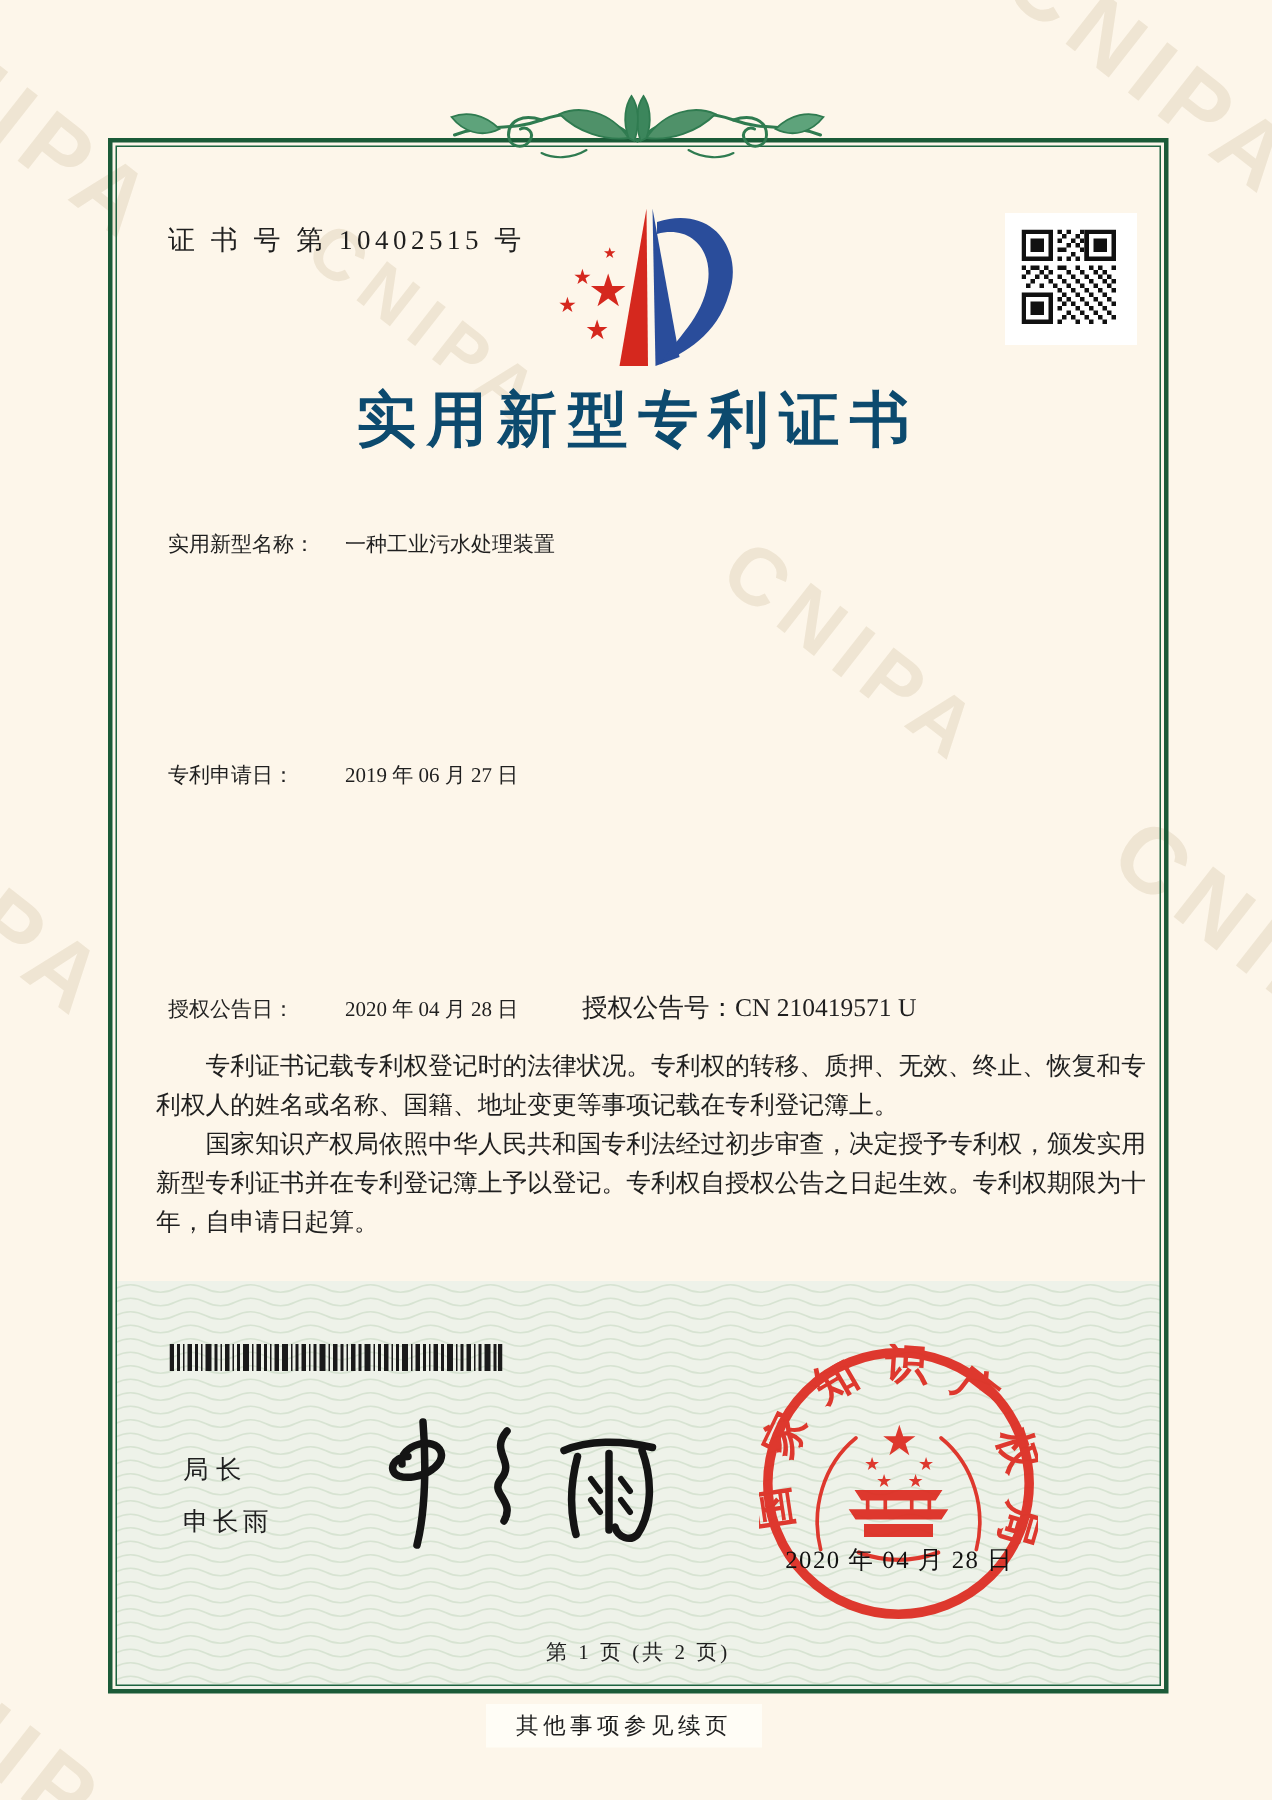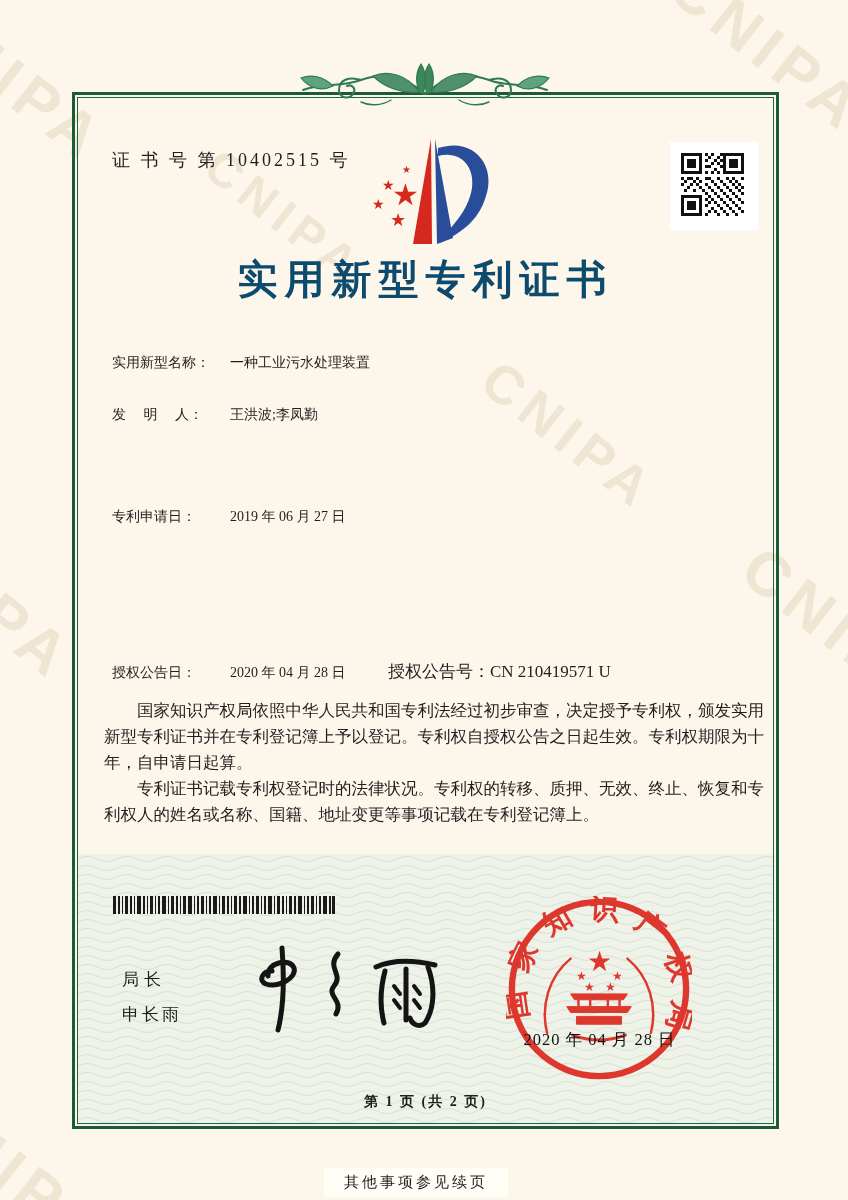--- a/index.html
+++ b/index.html
@@ -55,24 +55,24 @@
   .officer-name  { position:absolute; left:122px; top:1003px; font-size:17px; letter-spacing:3px; z-index:4; }
   .signature { position:absolute; left:238px; top:938px; z-index:4; }
   .seal { position:absolute; left:506px; top:896px; width:186px; height:186px; z-index:4; opacity:.93; }
   .seal .star { position:absolute; color:#dd2b20; line-height:1; }
   .seal-date {
     position:absolute; left:512px; top:1029px; width:175px; text-align:center;
     font-size:16.5px; letter-spacing:1px; color:#111; z-index:5; white-space:nowrap;
   }
   .page-info {
     position:absolute; left:72px; top:1093px; width:707px; text-align:center;
-    font-size:14px; letter-spacing:2px; z-index:4;font-weight:bold;
+    font-size:14px; letter-spacing:2px; z-index:4;
   }
   .note {
-    position:absolute; left:0; top:1168px; width:832px; text-align:center; z-index:4;
+    position:absolute; left:0; top:1136px; width:832px; text-align:center; z-index:4;
   }
   .note span {
     display:inline-block; background:#fffdf6; padding:5px 20px;
     font-size:15px; letter-spacing:3px;
   }
 </style>
 </head>
 <body>
 
 <div class="page">
@@ -169,36 +169,33 @@
         <path d="M24 0h3v3h-3z M30 0h3v3h-3z M39 0h3v3h-3z M27 3h3v3h-3z M36 3h3v3h-3z M42 3h3v3h-3z M24 6h3v3h-3z M33 6h3v3h-3z M39 6h3v3h-3z M30 9h3v3h-3z M36 9h3v3h-3z M42 9h3v3h-3z M24 12h3v3h-3z M27 12h3v3h-3z M39 12h3v3h-3z M33 15h3v3h-3z M42 15h3v3h-3z M24 18h3v3h-3z M30 18h3v3h-3z M36 18h3v3h-3z M42 18h3v3h-3z M0 24h3v3h-3z M6 24h3v3h-3z M9 24h3v3h-3z M15 24h3v3h-3z M24 24h3v3h-3z M27 24h3v3h-3z M36 24h3v3h-3z M45 24h3v3h-3z M51 24h3v3h-3z M60 24h3v3h-3z M3 27h3v3h-3z M12 27h3v3h-3z M18 27h3v3h-3z M30 27h3v3h-3z M39 27h3v3h-3z M48 27h3v3h-3z M54 27h3v3h-3z M0 30h3v3h-3z M9 30h3v3h-3z M15 30h3v3h-3z M24 30h3v3h-3z M33 30h3v3h-3z M42 30h3v3h-3z M51 30h3v3h-3z M57 30h3v3h-3z M6 33h3v3h-3z M18 33h3v3h-3z M27 33h3v3h-3z M36 33h3v3h-3z M45 33h3v3h-3z M54 33h3v3h-3z M60 33h3v3h-3z M3 36h3v3h-3z M12 36h3v3h-3z M21 36h3v3h-3z M30 36h3v3h-3z M39 36h3v3h-3z M48 36h3v3h-3z M57 36h3v3h-3z M24 39h3v3h-3z M33 39h3v3h-3z M42 39h3v3h-3z M51 39h3v3h-3z M60 39h3v3h-3z M27 42h3v3h-3z M36 42h3v3h-3z M45 42h3v3h-3z M54 42h3v3h-3z M24 45h3v3h-3z M30 45h3v3h-3z M39 45h3v3h-3z M48 45h3v3h-3z M57 45h3v3h-3z M27 48h3v3h-3z M33 48h3v3h-3z M42 48h3v3h-3z M51 48h3v3h-3z M60 48h3v3h-3z M24 51h3v3h-3z M36 51h3v3h-3z M45 51h3v3h-3z M54 51h3v3h-3z M30 54h3v3h-3z M39 54h3v3h-3z M48 54h3v3h-3z M57 54h3v3h-3z M27 57h3v3h-3z M33 57h3v3h-3z M42 57h3v3h-3z M51 57h3v3h-3z M60 57h3v3h-3z M24 60h3v3h-3z M36 60h3v3h-3z M45 60h3v3h-3z M54 60h3v3h-3z"></path>
       </g>
     </svg>
   </div>
 
   <div class="title">实用新型专利证书</div>
 
   <div class="frow" style="top:354px;">
     <span class="lab">实用新型名称：</span><span>一种工业污水处理装置</span>
   </div>
-  <div class="frow" style="top:406px;">
-    <span class="lab">发　 明 　人：</span><span>王洪波;李凤勤</span>
-  </div>
   <div class="frow" style="top:508px;">
     <span class="lab">专利申请日：</span><span>2019 年 06 月 27 日</span>
   </div>
   <div class="frow" style="top:664px;">
     <span class="lab">授权公告日：</span><span>2020 年 04 月 28 日</span>
   </div>
   <div class="frow2" style="top:660px;margin-left:18px;">
     <span class="lab">授权公告号：</span><span>CN 210419571 U</span>
   </div>
 
   <div class="body-text">
+    <p>专利证书记载专利权登记时的法律状况。专利权的转移、质押、无效、终止、恢复和专利权人的姓名或名称、国籍、地址变更等事项记载在专利登记簿上。</p>
     <p>国家知识产权局依照中华人民共和国专利法经过初步审查，决定授予专利权，颁发实用新型专利证书并在专利登记簿上予以登记。专利权自授权公告之日起生效。专利权期限为十年，自申请日起算。</p>
-    <p>专利证书记载专利权登记时的法律状况。专利权的转移、质押、无效、终止、恢复和专利权人的姓名或名称、国籍、地址变更等事项记载在专利登记簿上。</p>
   </div>
 
   <svg class="barcode" width="222" height="19" viewBox="0 0 222 19">
     <path fill="#1a1a1a" d="M0 0h3v18h-3z M5 0h2v18h-2z M9 0h1v18h-1z M12 0h3v18h-3z M17 0h2v18h-2z M21 0h1v18h-1z M24 0h4v18h-4z M30 0h2v18h-2z M34 0h1v18h-1z M37 0h3v18h-3z M42 0h1v18h-1z M45 0h2v18h-2z M49 0h4v18h-4z M55 0h1v18h-1z M58 0h3v18h-3z M63 0h2v18h-2z M67 0h1v18h-1z M70 0h3v18h-3z M75 0h4v18h-4z M81 0h1v18h-1z M84 0h2v18h-2z M88 0h3v18h-3z M93 0h1v18h-1z M96 0h2v18h-2z M100 0h4v18h-4z M106 0h1v18h-1z M109 0h3v18h-3z M114 0h2v18h-2z M118 0h1v18h-1z M121 0h3v18h-3z M126 0h2v18h-2z M130 0h4v18h-4z M136 0h1v18h-1z M139 0h2v18h-2z M143 0h3v18h-3z M148 0h1v18h-1z M151 0h2v18h-2z M155 0h4v18h-4z M161 0h1v18h-1z M164 0h3v18h-3z M169 0h2v18h-2z M173 0h1v18h-1z M176 0h3v18h-3z M181 0h2v18h-2z M185 0h4v18h-4z M191 0h1v18h-1z M194 0h2v18h-2z M198 0h3v18h-3z M203 0h1v18h-1z M206 0h2v18h-2z M210 0h4v18h-4z M216 0h2v18h-2z M219 0h3v18h-3z"></path>
   </svg>
 
   <div class="officer-title">局长</div>
   <div class="officer-name">申长雨</div>
 
   <svg class="signature" width="210" height="102" viewBox="0 0 210 102">

